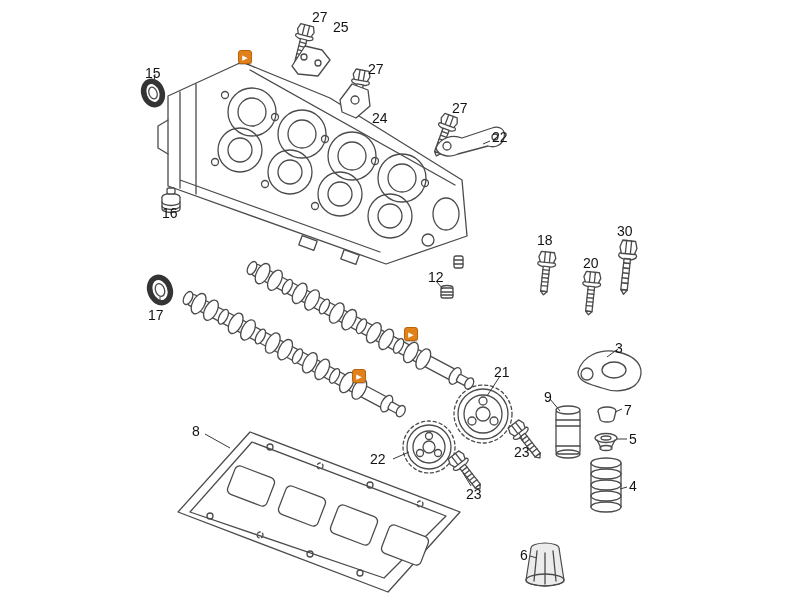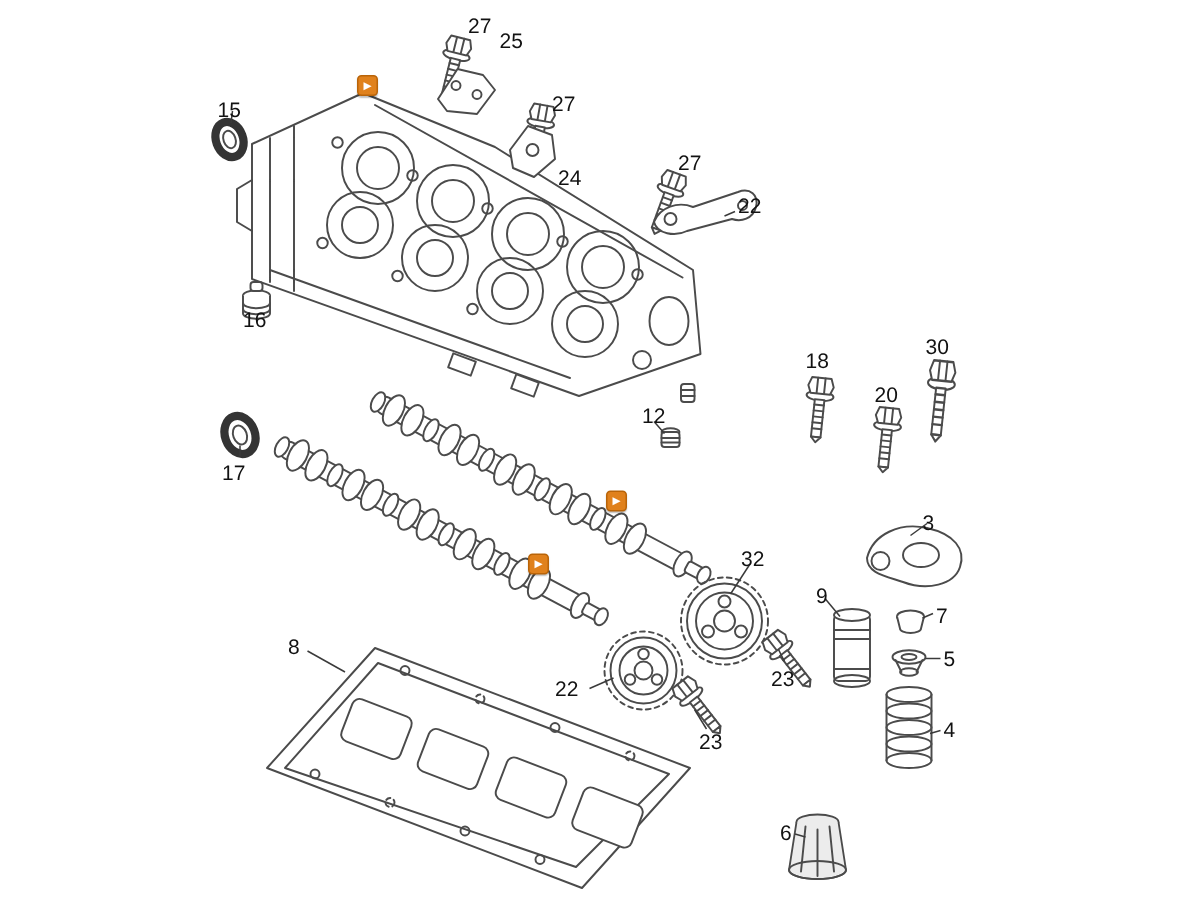--- a/index.html
+++ b/index.html
@@ -298,21 +298,21 @@
   <div class="lbl" style="left:492px;top:130px">22</div>
   <div class="lbl" style="left:145px;top:66px">15</div>
   <div class="lbl" style="left:162px;top:206px">16</div>
   <div class="lbl" style="left:148px;top:308px">17</div>
   <div class="lbl" style="left:192px;top:424px">8</div>
   <div class="lbl" style="left:428px;top:270px">12</div>
   <div class="lbl" style="left:537px;top:233px">18</div>
   <div class="lbl" style="left:583px;top:256px">20</div>
   <div class="lbl" style="left:617px;top:224px">30</div>
   <div class="lbl" style="left:615px;top:341px">3</div>
-  <div class="lbl" style="left:494px;top:365px">32</div>
+  <div class="lbl" style="left:494px;top:365px">21</div>
   <div class="lbl" style="left:544px;top:390px">9</div>
   <div class="lbl" style="left:624px;top:403px">7</div>
   <div class="lbl" style="left:629px;top:432px">5</div>
   <div class="lbl" style="left:629px;top:479px">4</div>
   <div class="lbl" style="left:370px;top:452px">22</div>
   <div class="lbl" style="left:514px;top:445px">23</div>
   <div class="lbl" style="left:466px;top:487px">23</div>
   <div class="lbl" style="left:520px;top:548px">6</div>
 
 </div>

